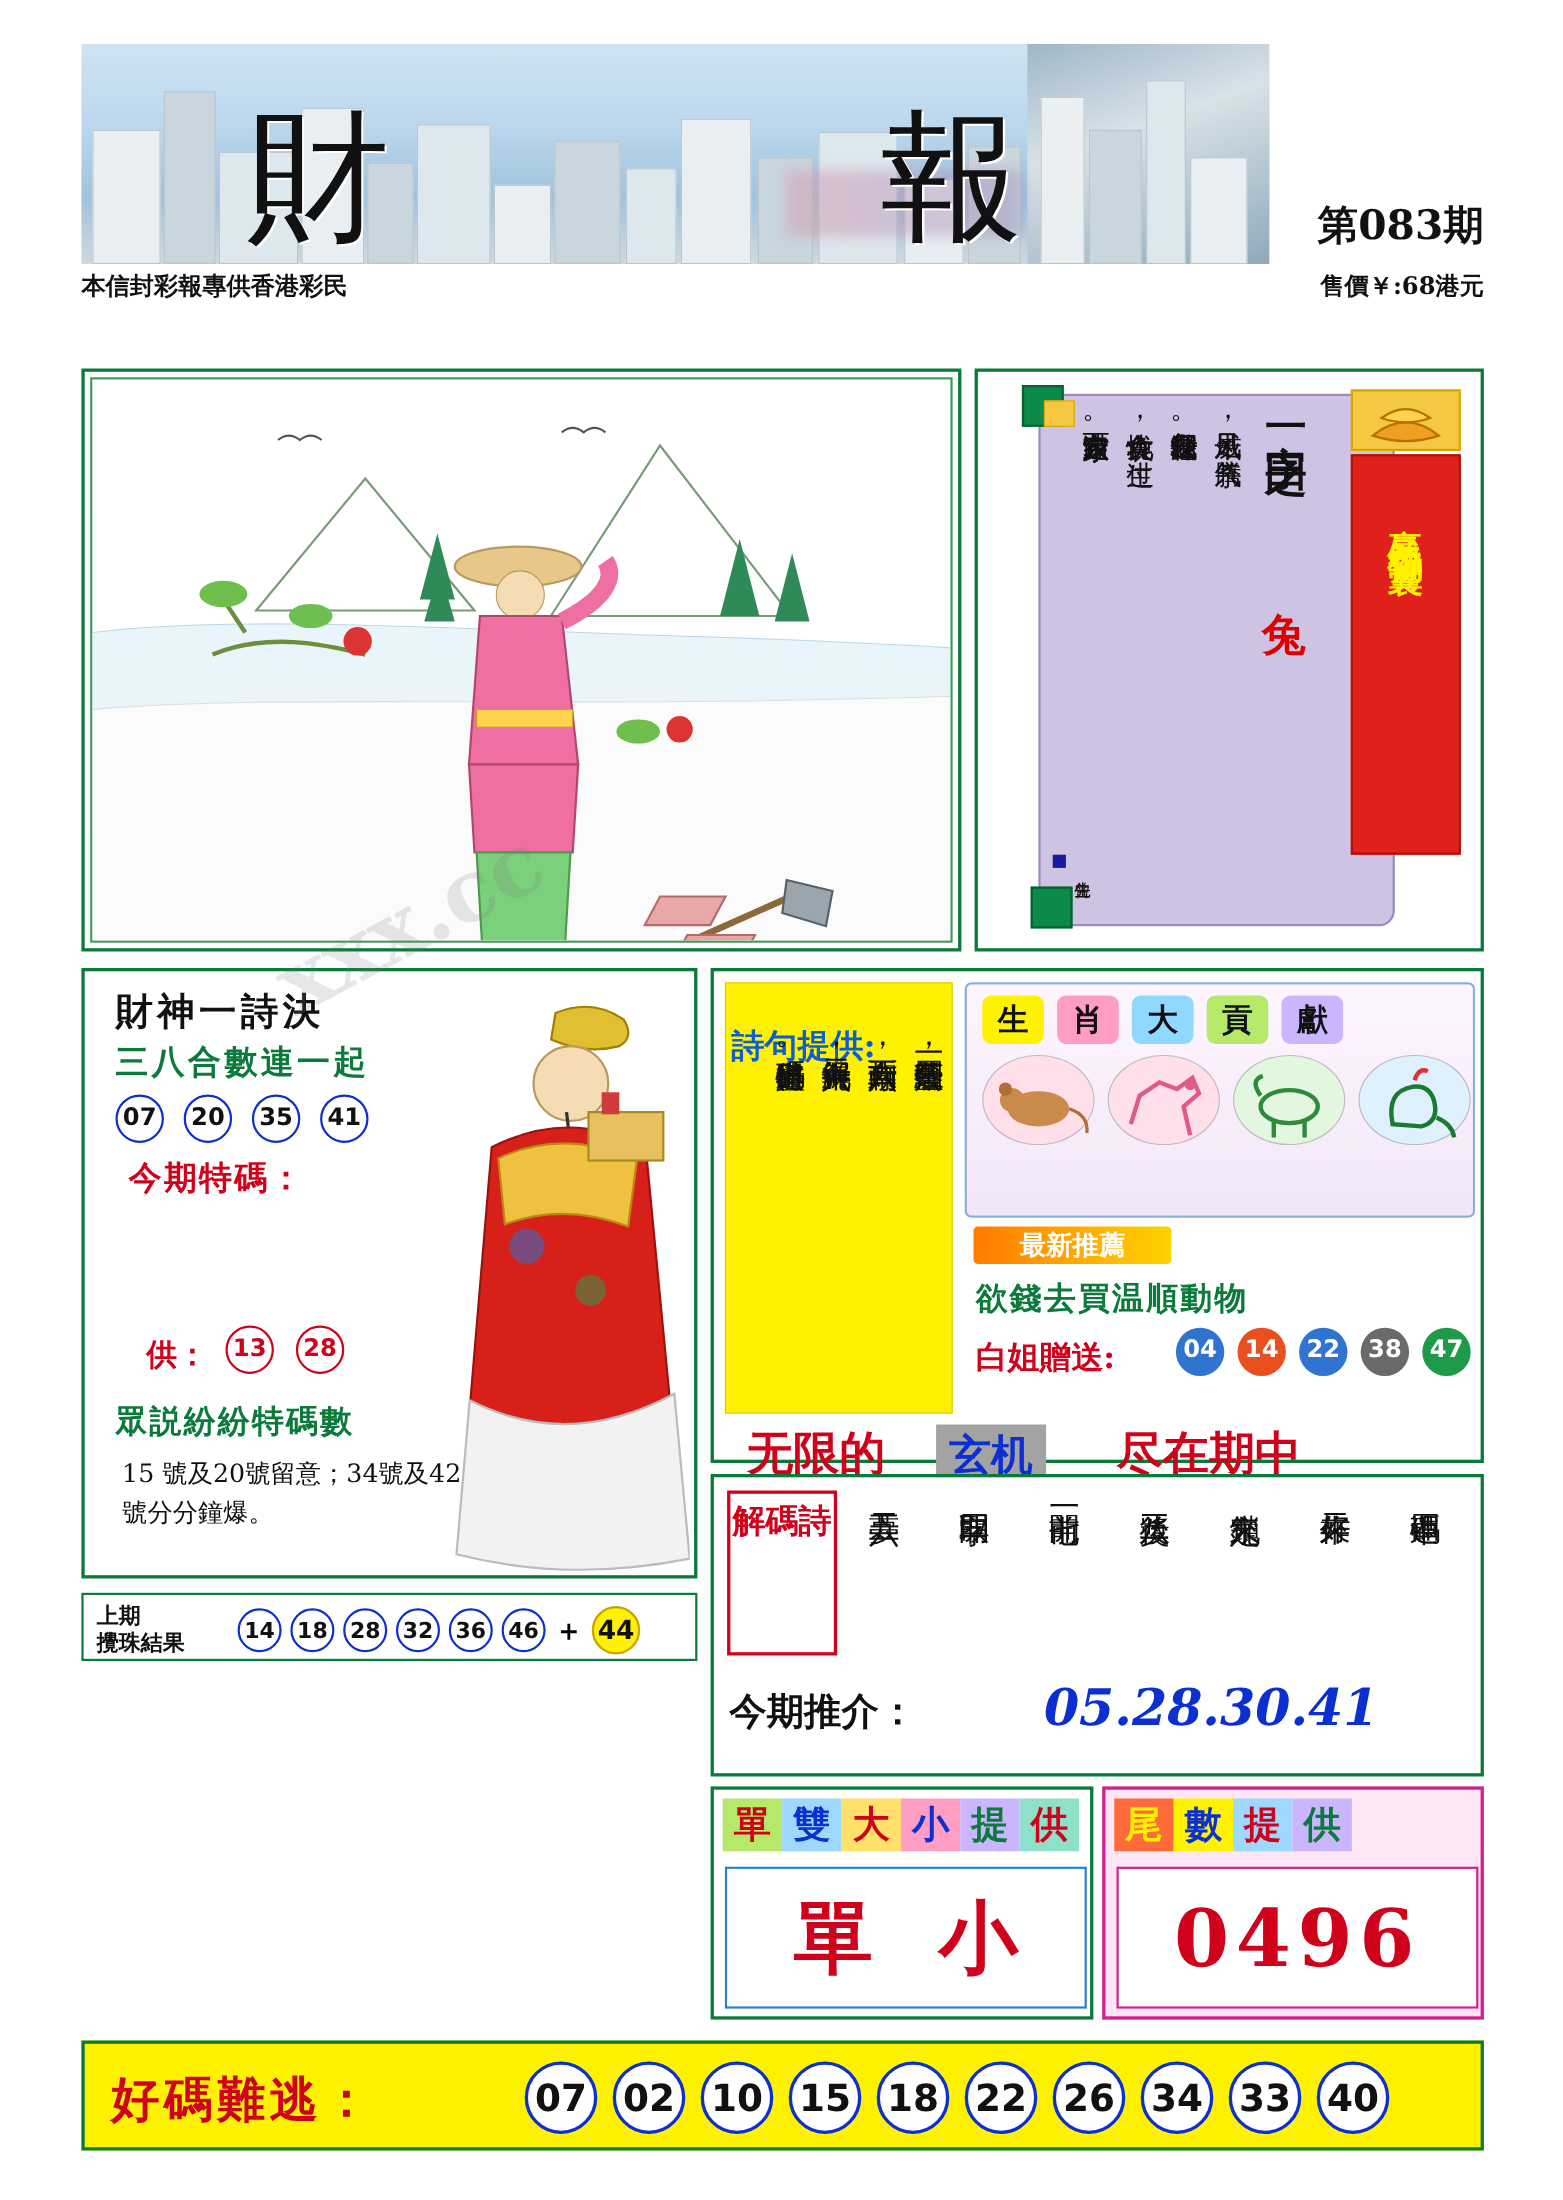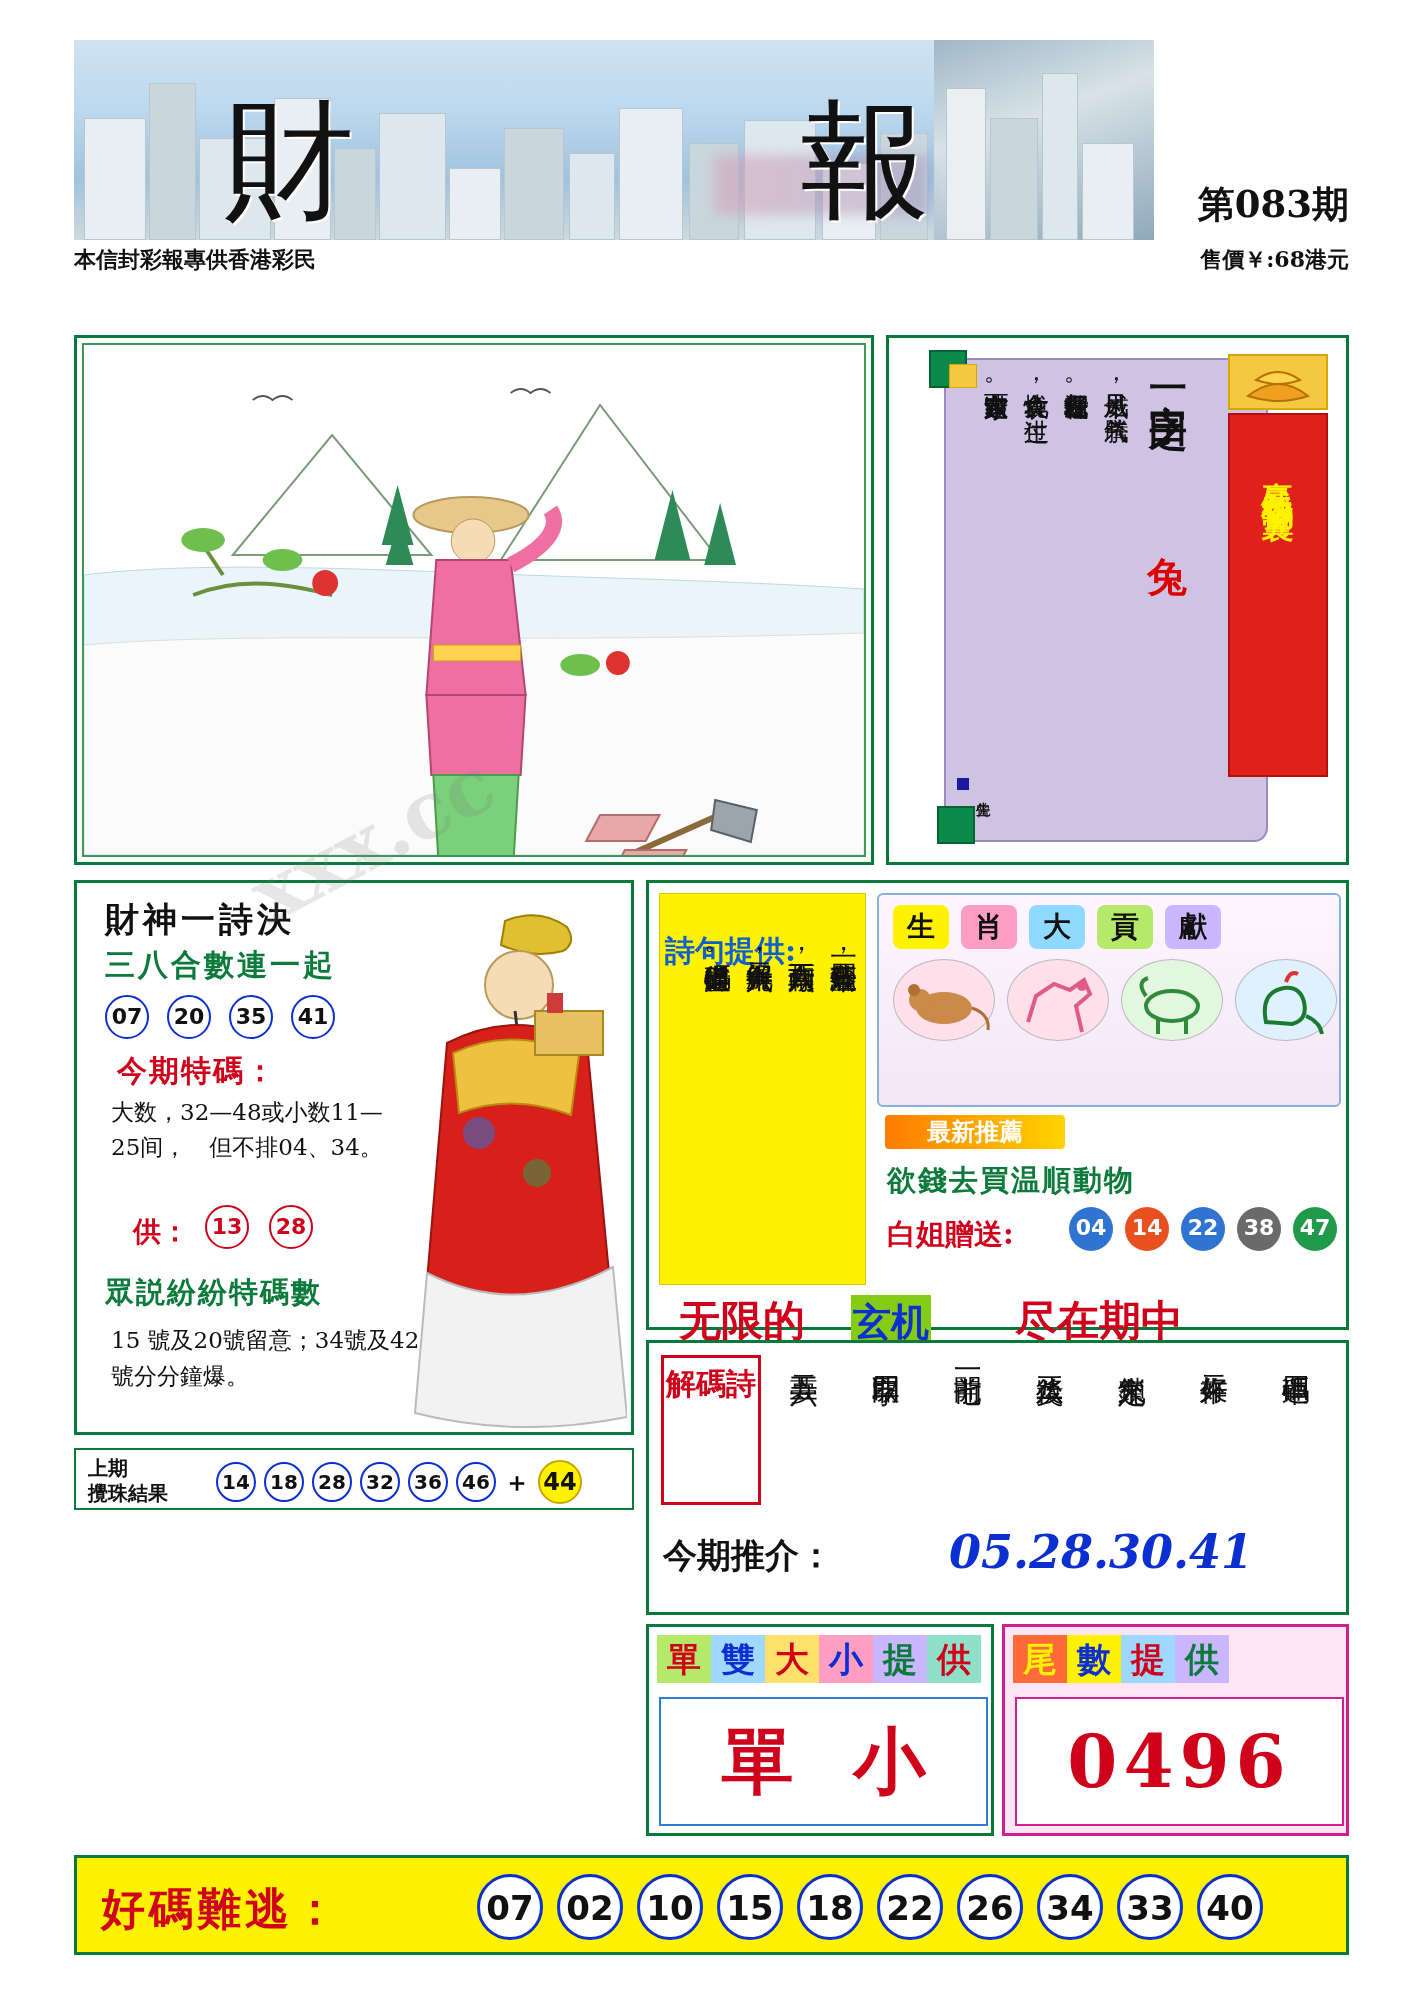--- a/index.html
+++ b/index.html
@@ -263,21 +263,20 @@
     <div class="lm-sub">三八合數連一起</div>
 
     <div style="position:absolute;left:28px;top:112px;display:flex;gap:18px;">
       <span class="ball" style="width:44px;height:44px;line-height:40px;font-size:22px;border:2px solid #0b2fd0;background:#fff;">07</span>
       <span class="ball" style="width:44px;height:44px;line-height:40px;font-size:22px;border:2px solid #0b2fd0;background:#fff;">20</span>
       <span class="ball" style="width:44px;height:44px;line-height:40px;font-size:22px;border:2px solid #0b2fd0;background:#fff;">35</span>
       <span class="ball" style="width:44px;height:44px;line-height:40px;font-size:22px;border:2px solid #0b2fd0;background:#fff;">41</span>
     </div>
 
     <div class="lm-te">今期特碼：</div>
-    <div class="lm-txt">大数，32—48或小数11—25间，　但不排04、34。</div>
 
     <div class="lm-gong">供：</div>
     <div style="position:absolute;left:128px;top:322px;display:flex;gap:20px;">
       <span class="ball" style="width:44px;height:44px;line-height:40px;font-size:22px;border:2px solid #d0021b;background:#fff;color:#d0021b;">13</span>
       <span class="ball" style="width:44px;height:44px;line-height:40px;font-size:22px;border:2px solid #d0021b;background:#fff;color:#d0021b;">28</span>
     </div>
 
     <div class="lm-zs">眾説紛紛特碼數</div>
     <div class="lm-note">15 號及20號留意；34號及42號分分鐘爆。</div>
 
@@ -369,21 +368,21 @@
     <div style="position:absolute;left:420px;top:324px;display:flex;gap:12px;">
       <span class="ball" style="width:44px;height:44px;line-height:42px;font-size:22px;background:#2f74d0;color:#fff;">04</span>
       <span class="ball" style="width:44px;height:44px;line-height:42px;font-size:22px;background:#e8501f;color:#fff;">14</span>
       <span class="ball" style="width:44px;height:44px;line-height:42px;font-size:22px;background:#2f74d0;color:#fff;">22</span>
       <span class="ball" style="width:44px;height:44px;line-height:42px;font-size:22px;background:#6a6a6a;color:#fff;">38</span>
       <span class="ball" style="width:44px;height:44px;line-height:42px;font-size:22px;background:#1f9a4a;color:#fff;">47</span>
     </div>
 
     <div class="ps-banner">
       <span style="position:absolute;left:20px;top:2px;font-size:42px;font-weight:bold;color:#d0021b;font-family:'DejaVu Serif','Liberation Serif',serif;">无限的</span>
-      <span style="position:absolute;left:192px;top:4px;font-size:38px;font-weight:bold;color:#0b2fd0;background:#84cc16;padding:2px 2px;font-family:'DejaVu Serif','Liberation Serif',serif;">玄机</span>
+      <span style="position:absolute;left:192px;top:4px;font-size:38px;font-weight:bold;color:#0b2fd0;background:#a3a3a3;padding:2px 12px;font-family:'DejaVu Serif','Liberation Serif',serif;">玄机</span>
       <span style="position:absolute;left:356px;top:2px;font-size:42px;font-weight:bold;color:#d0021b;font-family:'DejaVu Serif','Liberation Serif',serif;">尽在期中</span>
     </div>
   </div>
 
   <div class="box decode">
     <div class="dc-label">解碼詩</div>
     <div class="dc-col vert" style="left:630px;height:160px;">碼中運四</div>
     <div class="dc-col vert" style="left:548px;height:160px;">作來好二</div>
     <div class="dc-col vert" style="left:466px;height:160px;">來九定鎖</div>
     <div class="dc-col vert" style="left:384px;height:160px;">三獎八後</div>

